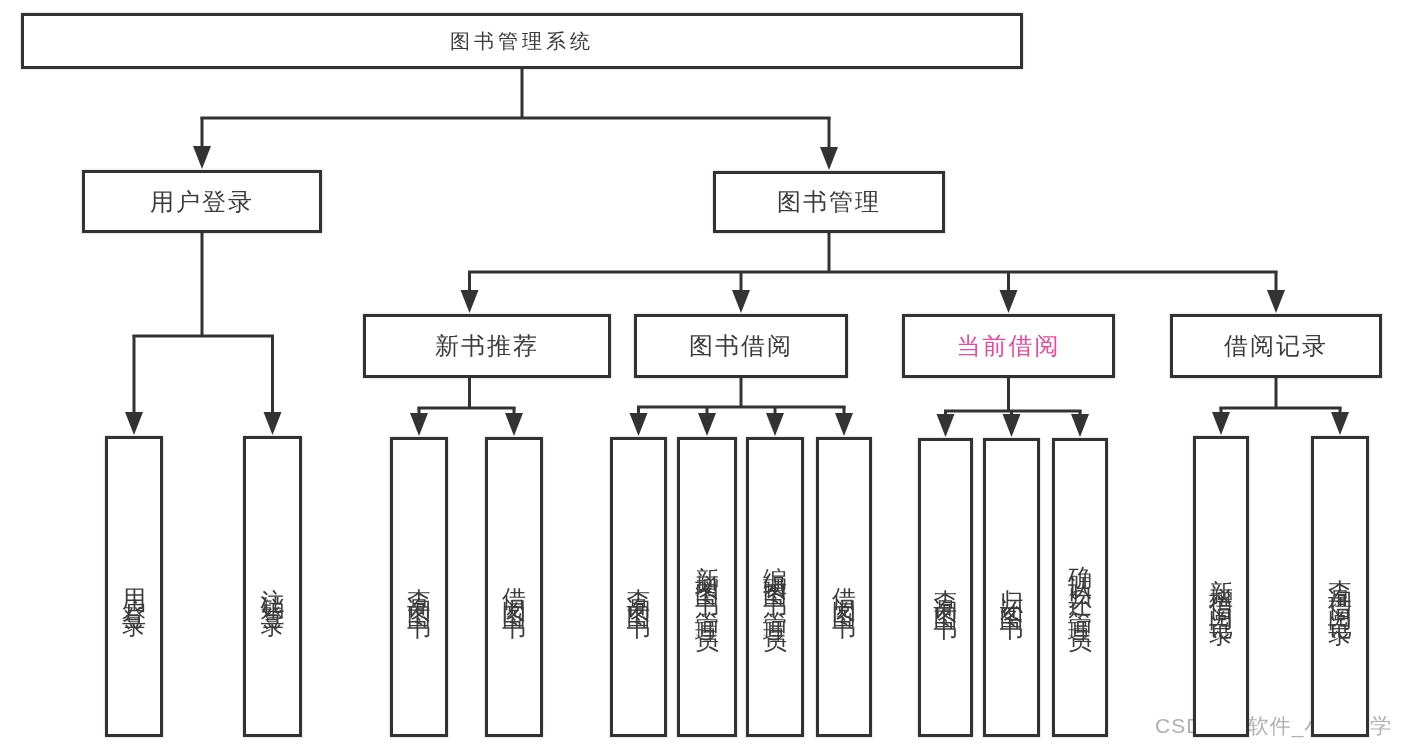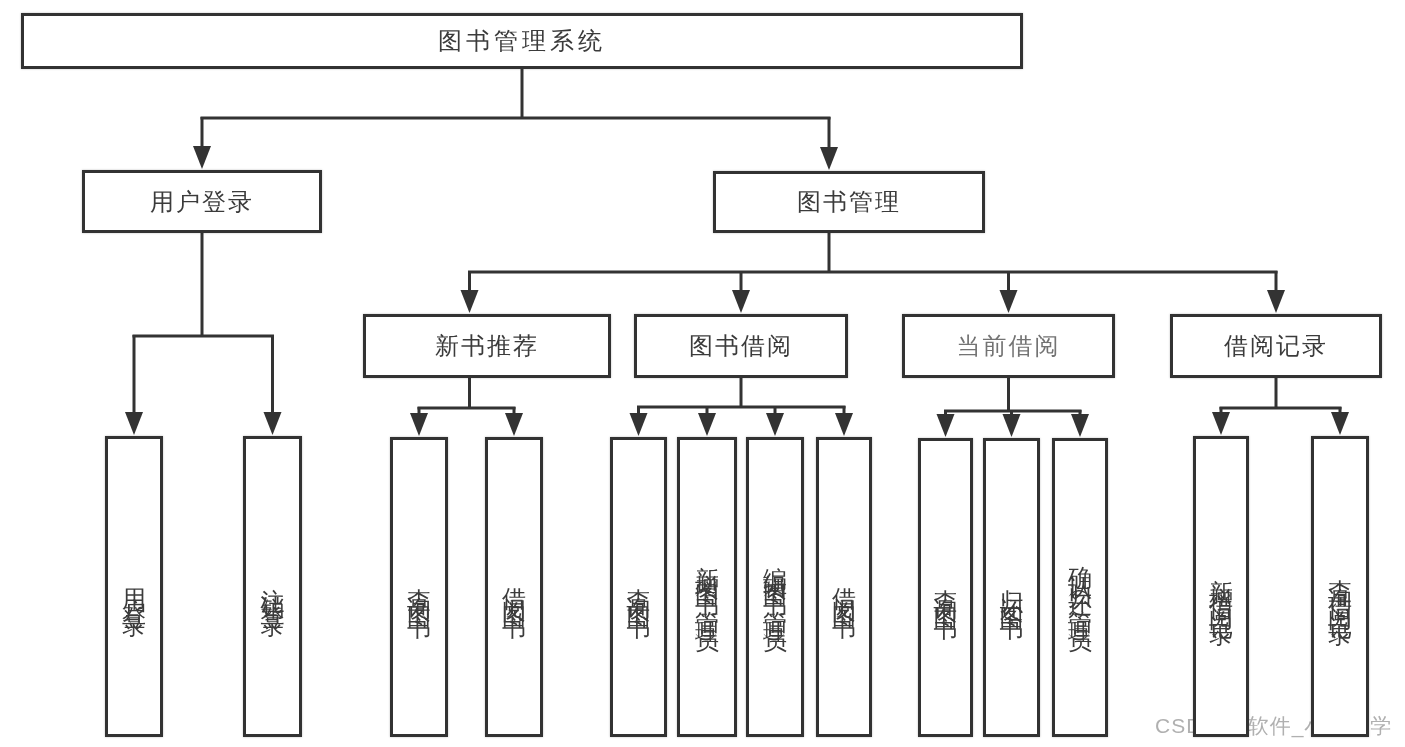--- a/index.html
+++ b/index.html
@@ -25,21 +25,21 @@
     display: flex;
     align-items: center;
     justify-content: center;
     color: #3b3b3b;
     font-size: 24px;
     letter-spacing: 2px;
     text-align: center;
     box-shadow: 0 0 2px rgba(0,0,0,0.25);
   }
   .node.root {
-    font-size: 24px;
+    font-size: 20px;
     letter-spacing: 4px;
   }
   .node.vertical .lbl {
     writing-mode: vertical-lr;
     text-orientation: mixed;
     letter-spacing: 9px;
     line-height: 1;
     white-space: nowrap;
   }
   .watermark {
@@ -110,30 +110,30 @@
       <line x1="1340" y1="407" x2="1340" y2="418" stroke="#333333" stroke-width="3"></line>
       <polygon points="1331,412 1349,412 1340,435" fill="#333333"></polygon>
     </svg>
   <div class="watermark" style="color: rgb(176, 176, 176);">CSDN @软件_小贺同学</div>
 <div class="node root" style="left: 21px; top: 13px; width: 1002px; height: 56px; border-color: rgb(50, 50, 50); color: rgb(59, 59, 59);">
       <span class="lbl">图书管理系统</span>
     </div>
     <div class="node" style="left: 82px; top: 170px; width: 240px; height: 63px; border-color: rgb(50, 50, 50); color: rgb(59, 59, 59);">
       <span class="lbl">用户登录</span>
     </div>
-    <div class="node" style="left: 713px; top: 171px; width: 272px; height: 62px; border-color: rgb(50, 50, 50); color: rgb(59, 59, 59); align-items: center;">
+    <div class="node" style="left: 713px; top: 171px; width: 232px; height: 62px; border-color: rgb(50, 50, 50); color: rgb(59, 59, 59); align-items: center;">
       <span class="lbl">图书管理</span>
     </div>
     <div class="node" style="left: 363px; top: 314px; width: 248px; height: 64px; border-color: rgb(50, 50, 50); color: rgb(59, 59, 59);">
       <span class="lbl">新书推荐</span>
     </div>
     <div class="node" style="left: 634px; top: 314px; width: 214px; height: 64px; border-color: rgb(50, 50, 50); color: rgb(59, 59, 59);">
       <span class="lbl">图书借阅</span>
     </div>
-    <div class="node" style="left: 902px; top: 314px; width: 213px; height: 64px; border-color: rgb(50, 50, 50); color: #737373;">
+    <div class="node" style="left: 902px; top: 314px; width: 213px; height: 64px; border-color: rgb(50, 50, 50); color: #ec4899;">
       <span class="lbl">当前借阅</span>
     </div>
     <div class="node" style="left: 1170px; top: 314px; width: 212px; height: 64px; border-color: rgb(50, 50, 50); color: rgb(59, 59, 59);">
       <span class="lbl">借阅记录</span>
     </div>
     <div class="node vertical" style="left: 105px; top: 436px; width: 58px; height: 301px; border-color: rgb(50, 50, 50); color: rgb(59, 59, 59);">
       <span class="lbl">用户登录</span>
     </div>
     <div class="node vertical" style="left: 243px; top: 436px; width: 59px; height: 301px; border-color: rgb(50, 50, 50); color: rgb(59, 59, 59);">
       <span class="lbl">注销登录</span>

